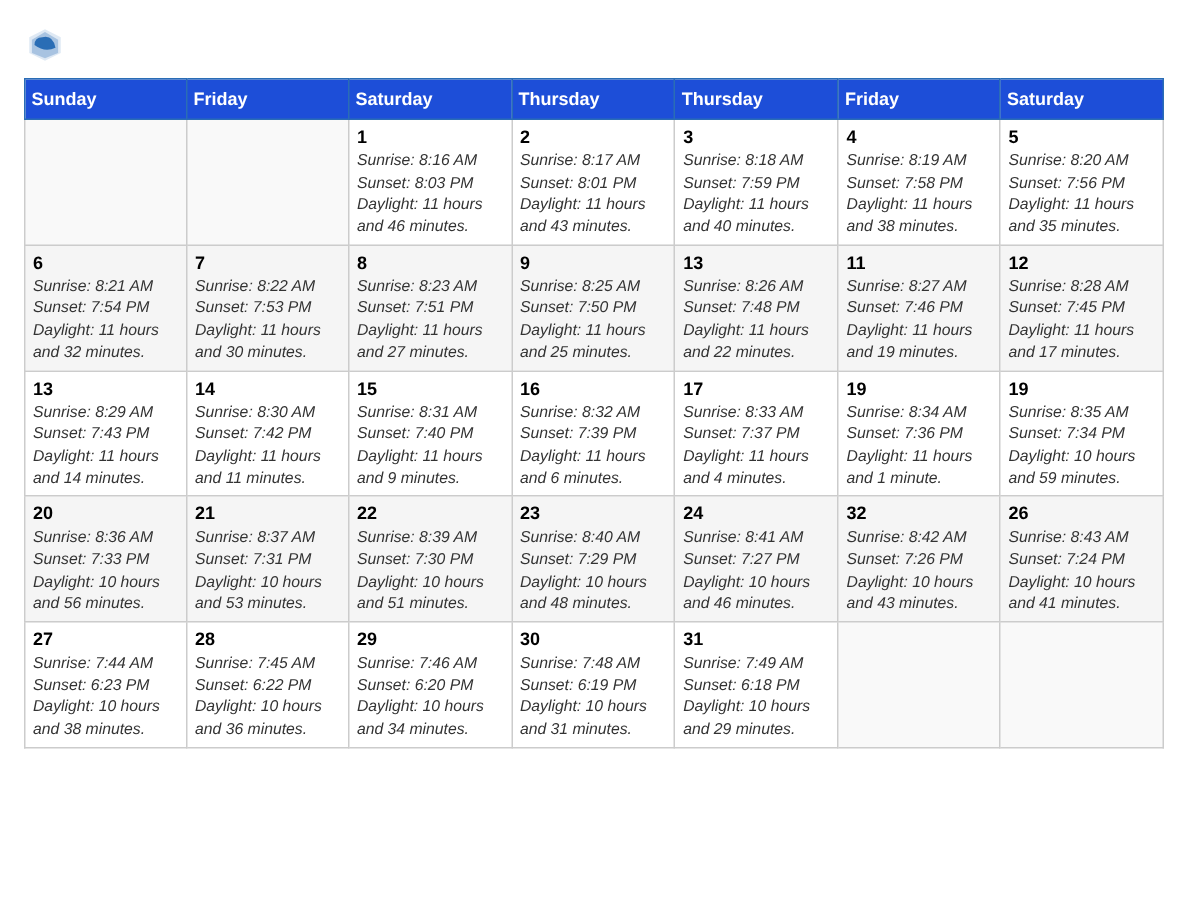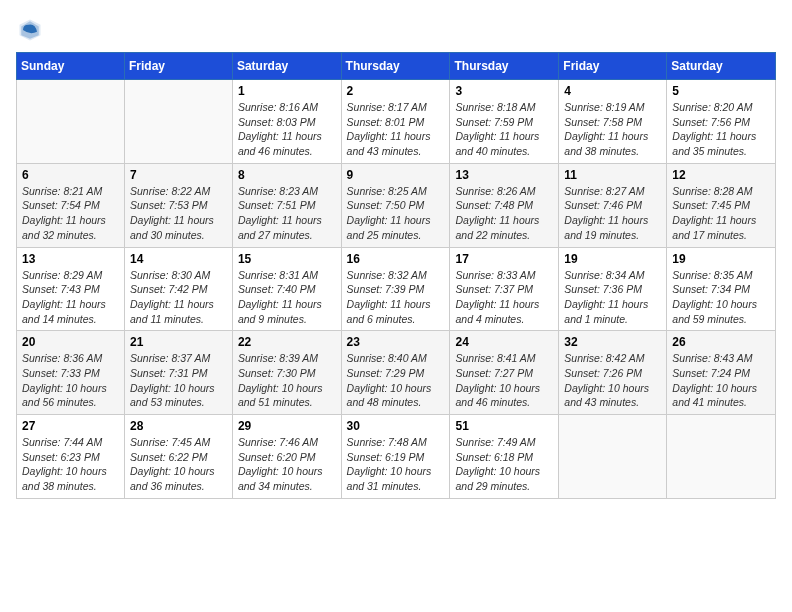--- a/index.html
+++ b/index.html
@@ -248,20 +248,20 @@
         </td>
         <td>
           <span class="day-num">29</span>
           <div class="day-info">Sunrise: 7:46 AM<br>Sunset: 6:20 PM<br>Daylight: 10 hours and 34 minutes.</div>
         </td>
         <td>
           <span class="day-num">30</span>
           <div class="day-info">Sunrise: 7:48 AM<br>Sunset: 6:19 PM<br>Daylight: 10 hours and 31 minutes.</div>
         </td>
         <td>
-          <span class="day-num">51</span>
+          <span class="day-num">31</span>
           <div class="day-info">Sunrise: 7:49 AM<br>Sunset: 6:18 PM<br>Daylight: 10 hours and 29 minutes.</div>
         </td>
         <td class="empty-cell"></td>
         <td class="empty-cell"></td>
       </tr>
     </tbody>
 </table>
 
 </body></html>

